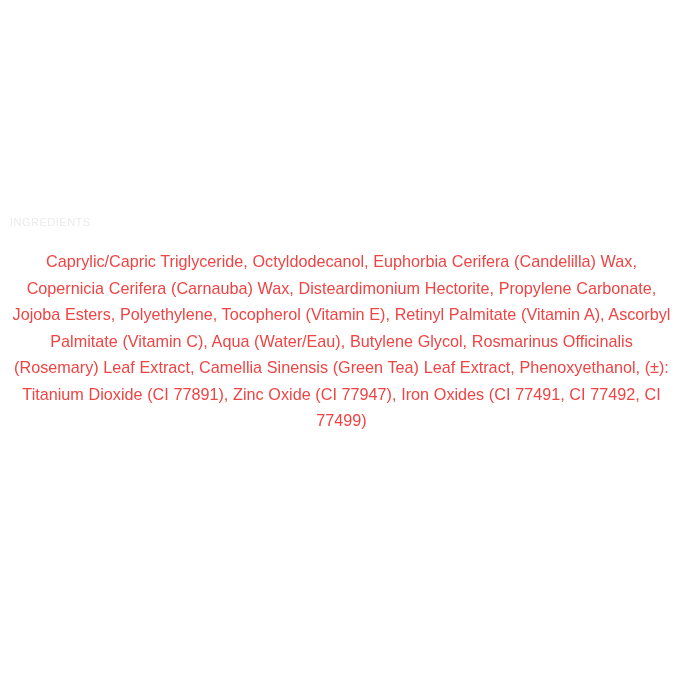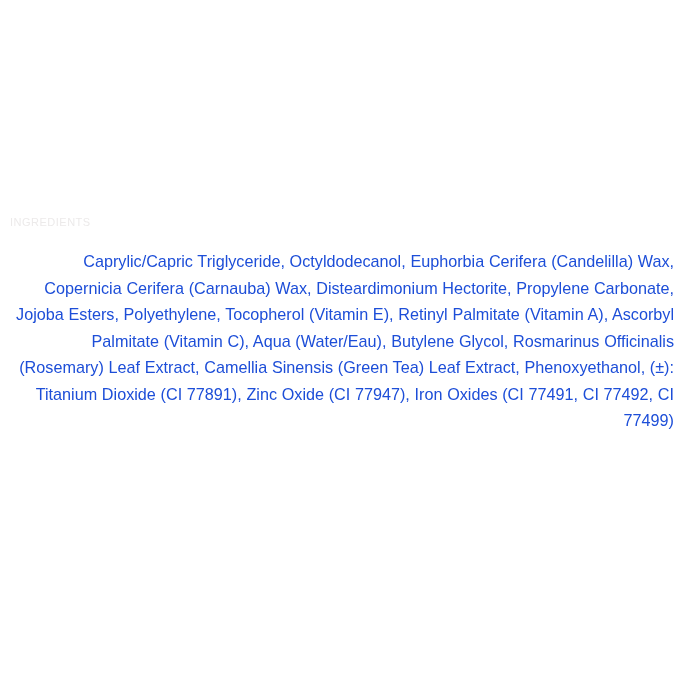--- a/index.html
+++ b/index.html
@@ -33,22 +33,22 @@
   }
   .ingredients-block {
     position: absolute;
     left: 9px;
     top: 232px;
     width: 665px;
   }
   .ingredients-text {
     font-size: 16.2px;
     line-height: 26.5px;
-    color: #1d4ed8;
-    text-align: right;
+    color: #ef4444;
+    text-align: center;
     word-spacing: 0.2px;
   }
 </style>
 </head>
 <body>
 
 <div class="page">
 
   <div class="faint-heading">INGREDIENTS</div>
 

